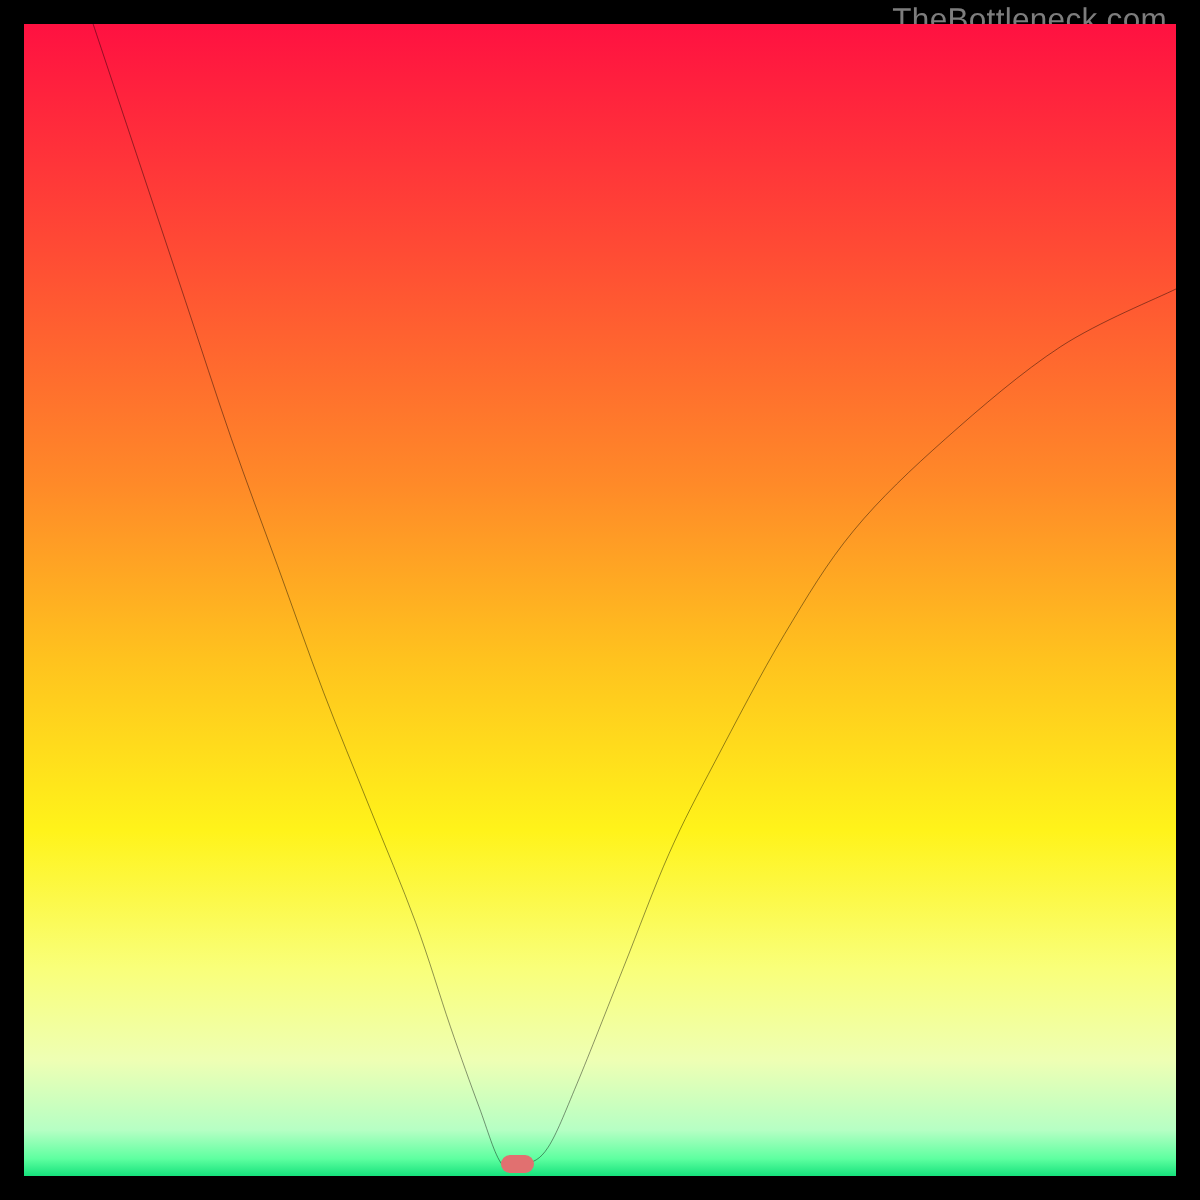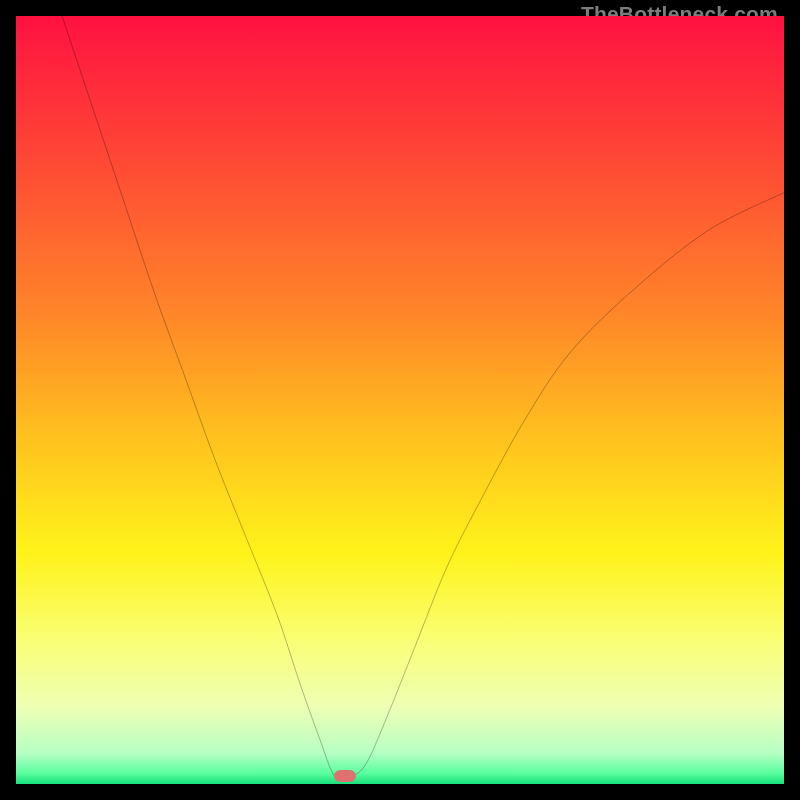--- a/index.html
+++ b/index.html
@@ -38,21 +38,21 @@
     background: #e17070;
     border-radius: 6px;
     transform: translate(-50%, -50%);
   }
   .watermark {
     position: absolute;
     top: 2px;
     right: 22px;
     color: #7d7d7d;
     font-size: 21px;
-    font-weight: 700;
+    font-weight: 400;
     letter-spacing: 0.2px;
   }
 </style>
 </head>
 <body>
 
 <div class="watermark">TheBottleneck.com</div>
 
 <div class="plot-frame">
   <div class="plot-inner">

